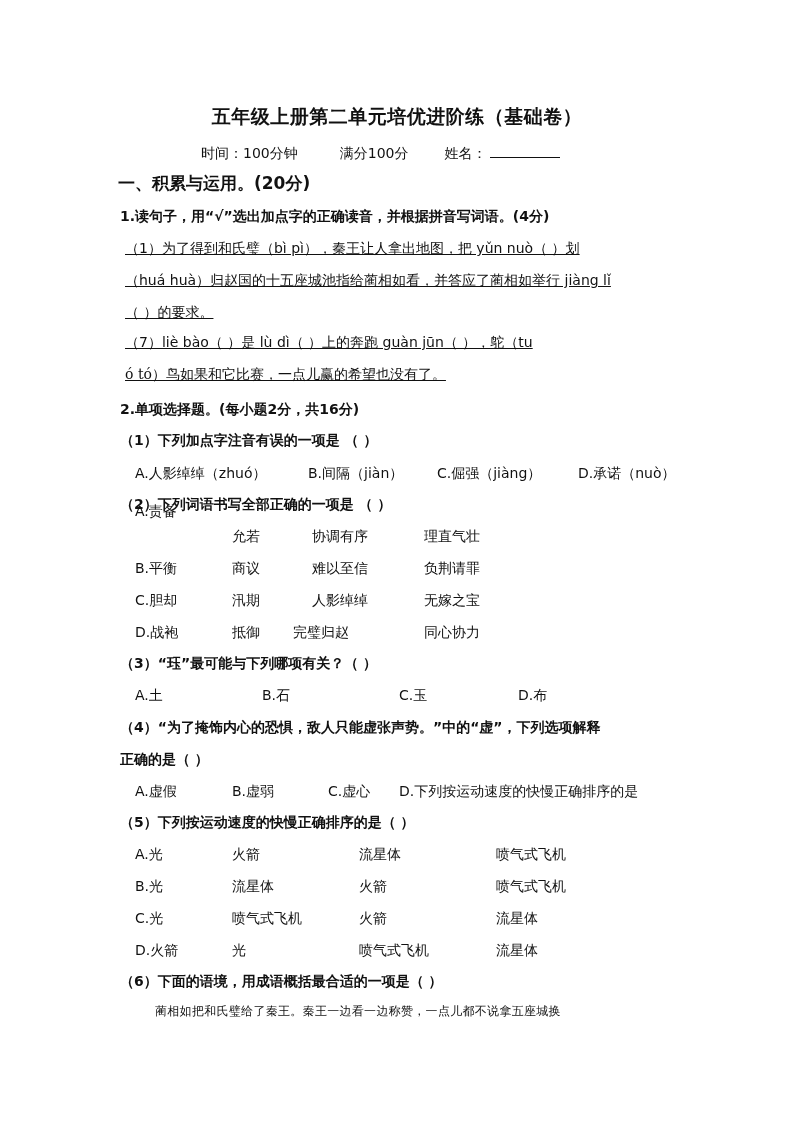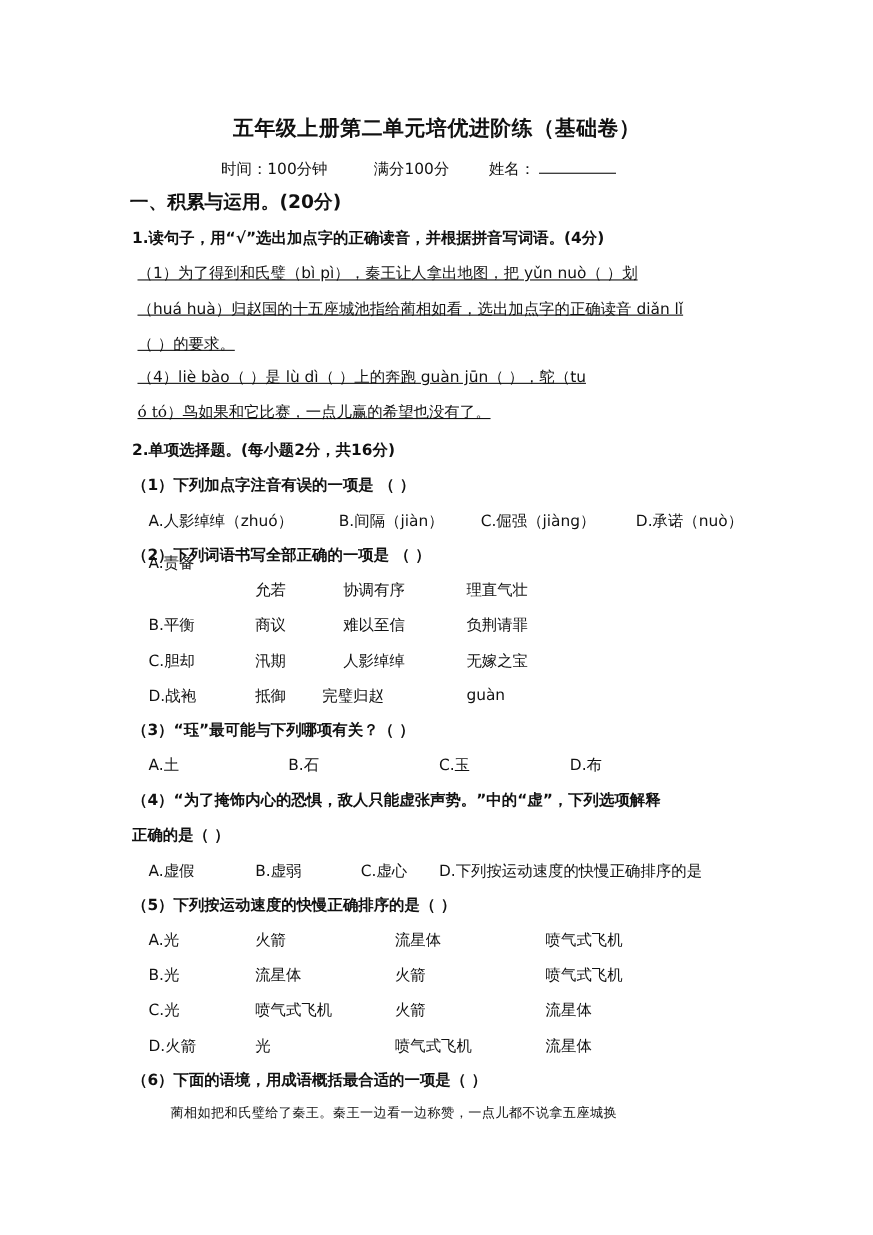--- a/index.html
+++ b/index.html
@@ -23,23 +23,23 @@
 <div class="page">
 
   <div class="title">五年级上册第二单元培优进阶练（基础卷）</div>
 
   <div class="meta"><span>时间：100分钟</span><span style="width:42px"></span><span>满分100分</span><span style="width:36px"></span><span>姓名：</span><span class="blank-line"></span></div>
 
   <div class="sec">一、积累与运用。(20分)</div>
 
   <div class="q" style="top:208px;">1.读句子，用“√”选出加点字的正确读音，并根据拼音写词语。(4分)</div>
   <div class="line" style="top:240px;">（1）为了得到和氏璧（bì  pì），秦王让人拿出地图，把 yǔn nuò（       ）划</div>
-  <div class="line" style="top:272px;">（huá huà）归赵国的十五座城池指给蔺相如看，选出加点字的正确读音 diǎn lǐ</div>
+  <div class="line" style="top:272px;">（huá huà）归赵国的十五座城池指给蔺相如看，并答应了蔺相如举行 jiàng lǐ</div>
   <div class="line" style="top:304px;">（     ）的要求。</div>
-  <div class="line" style="top:334px;">（4）liè  bào（     ）是 lù  dì（     ）上的奔跑 guàn  jūn（     ），鸵（tu</div>
+  <div class="line" style="top:334px;">（7）liè  bào（     ）是 lù  dì（     ）上的奔跑 guàn  jūn（     ），鸵（tu</div>
   <div class="line serif" style="top:366px;">ó tó）鸟如果和它比赛，一点儿赢的希望也没有了。</div>
 
   <div class="q" style="top:401px;">2.单项选择题。(每小题2分，共16分)</div>
 
   <div class="sub" style="top:432px;">（1）下列加点字注音有误的一项是 （     ）</div>
   <div class="opt" style="top:465px;left:135px;">A.人影绰绰（zhuó）</div>
   <div class="opt" style="top:465px;left:308px;">B.间隔（jiàn）</div>
   <div class="opt" style="top:465px;left:437px;">C.倔强（jiàng）</div>
   <div class="opt" style="top:465px;left:578px;">D.承诺（nuò）</div>
 
@@ -52,21 +52,21 @@
   <div class="opt" style="top:560px;left:232px;">商议</div>
   <div class="opt" style="top:560px;left:312px;">难以至信</div>
   <div class="opt" style="top:560px;left:424px;">负荆请罪</div>
   <div class="opt" style="top:592px;left:135px;">C.胆却</div>
   <div class="opt" style="top:592px;left:232px;">汛期</div>
   <div class="opt" style="top:592px;left:312px;">人影绰绰</div>
   <div class="opt" style="top:592px;left:424px;">无嫁之宝</div>
   <div class="opt" style="top:624px;left:135px;">D.战袍</div>
   <div class="opt" style="top:624px;left:232px;">抵御</div>
   <div class="opt" style="top:624px;left:293px;font-family:Liberation Mono, monospace;">完璧归赵</div>
-  <div class="opt" style="top:624px;left:424px;">guàn</div>
+  <div class="opt" style="top:624px;left:424px;">同心协力</div>
 
   <div class="sub" style="top:655px;">（3）“珏”最可能与下列哪项有关？（     ）</div>
   <div class="opt" style="top:687px;left:135px;">A.土</div>
   <div class="opt" style="top:687px;left:262px;">B.石</div>
   <div class="opt" style="top:687px;left:399px;">C.玉</div>
   <div class="opt" style="top:687px;left:518px;">D.布</div>
 
   <div class="sub" style="top:719px;">（4）“为了掩饰内心的恐惧，敌人只能虚张声势。”中的“虚”，下列选项解释</div>
   <div class="sub" style="top:751px;">正确的是（     ）</div>
   <div class="opt" style="top:783px;left:135px;">A.虚假</div>

